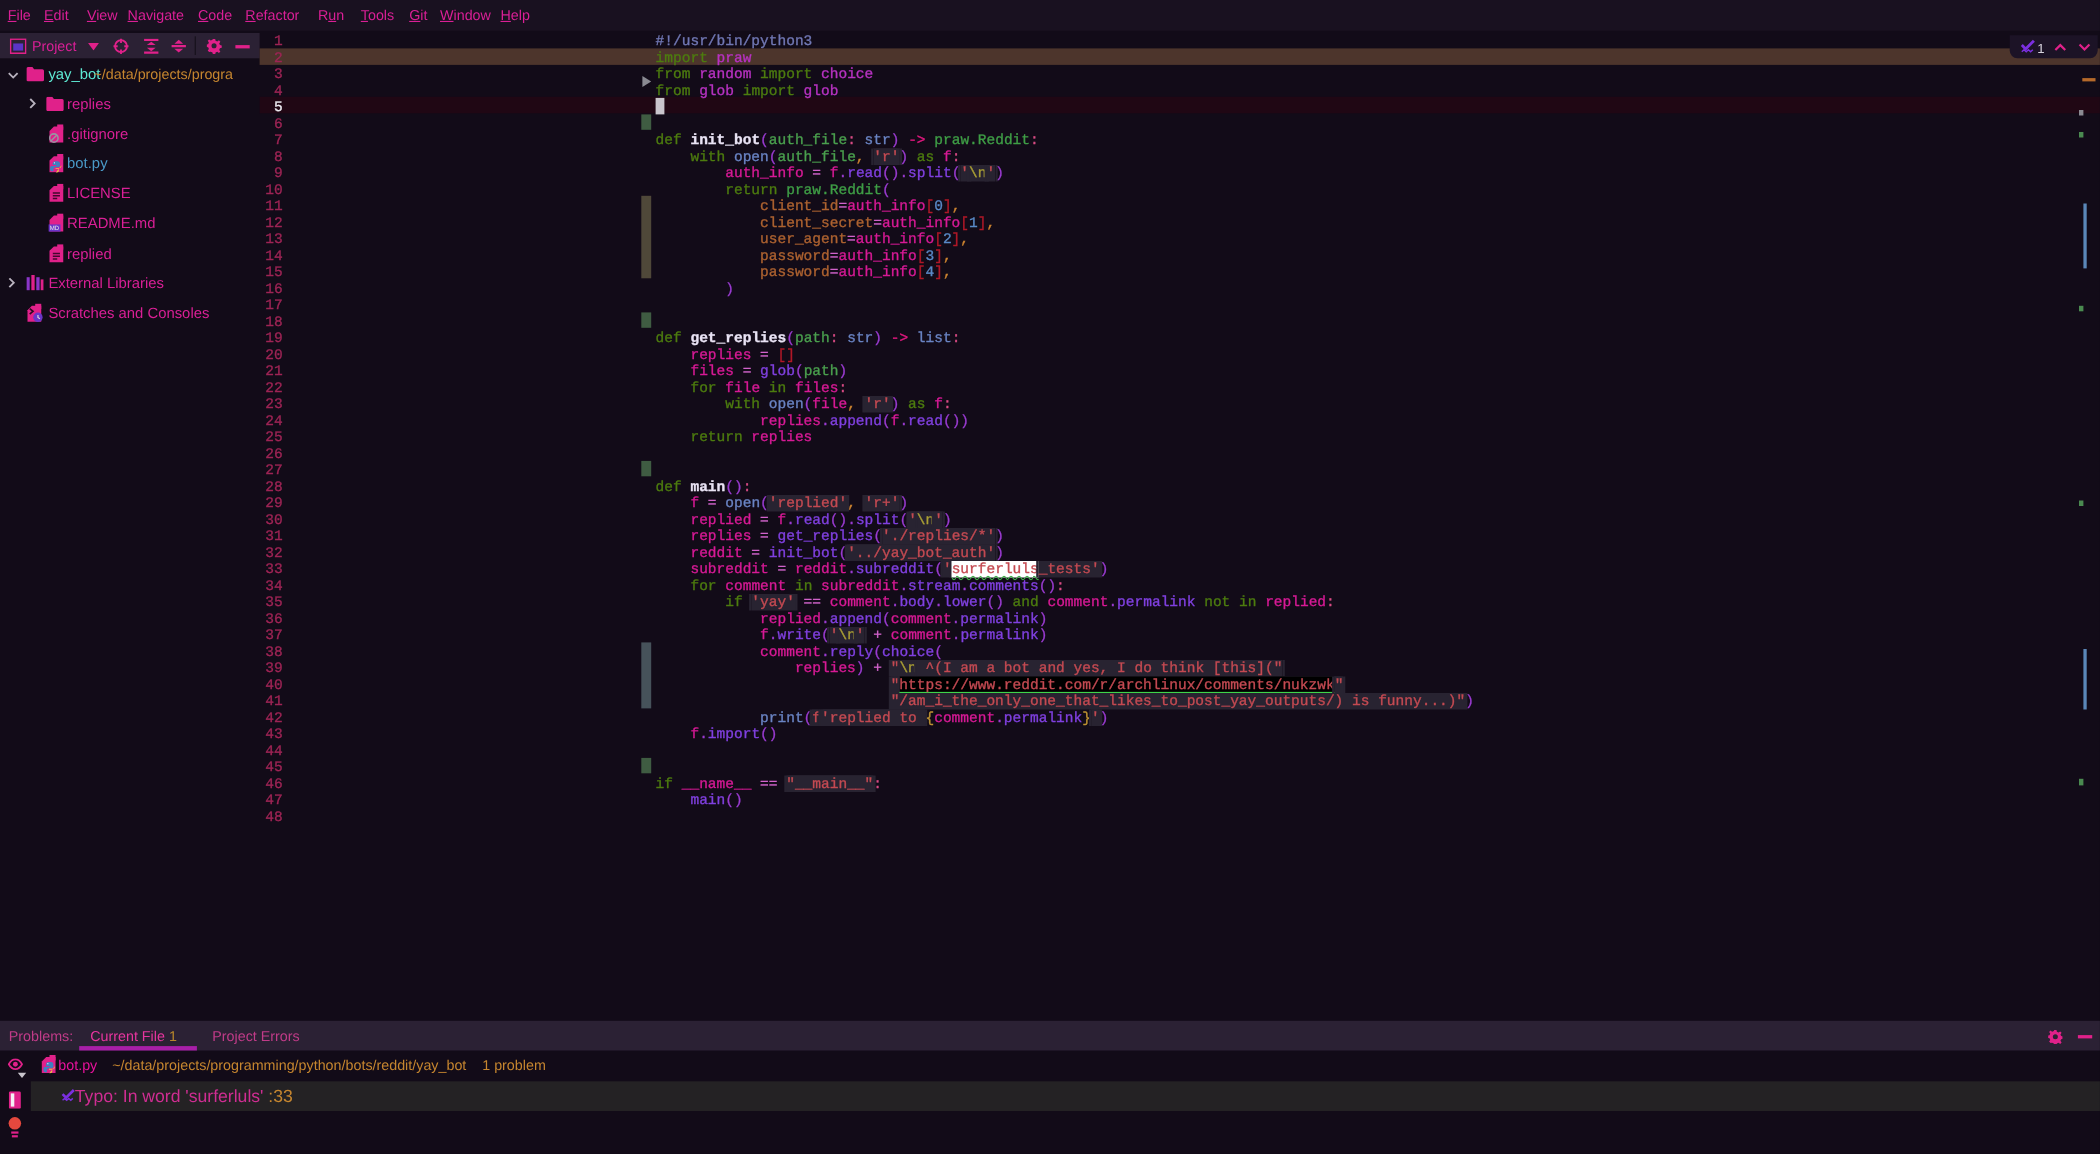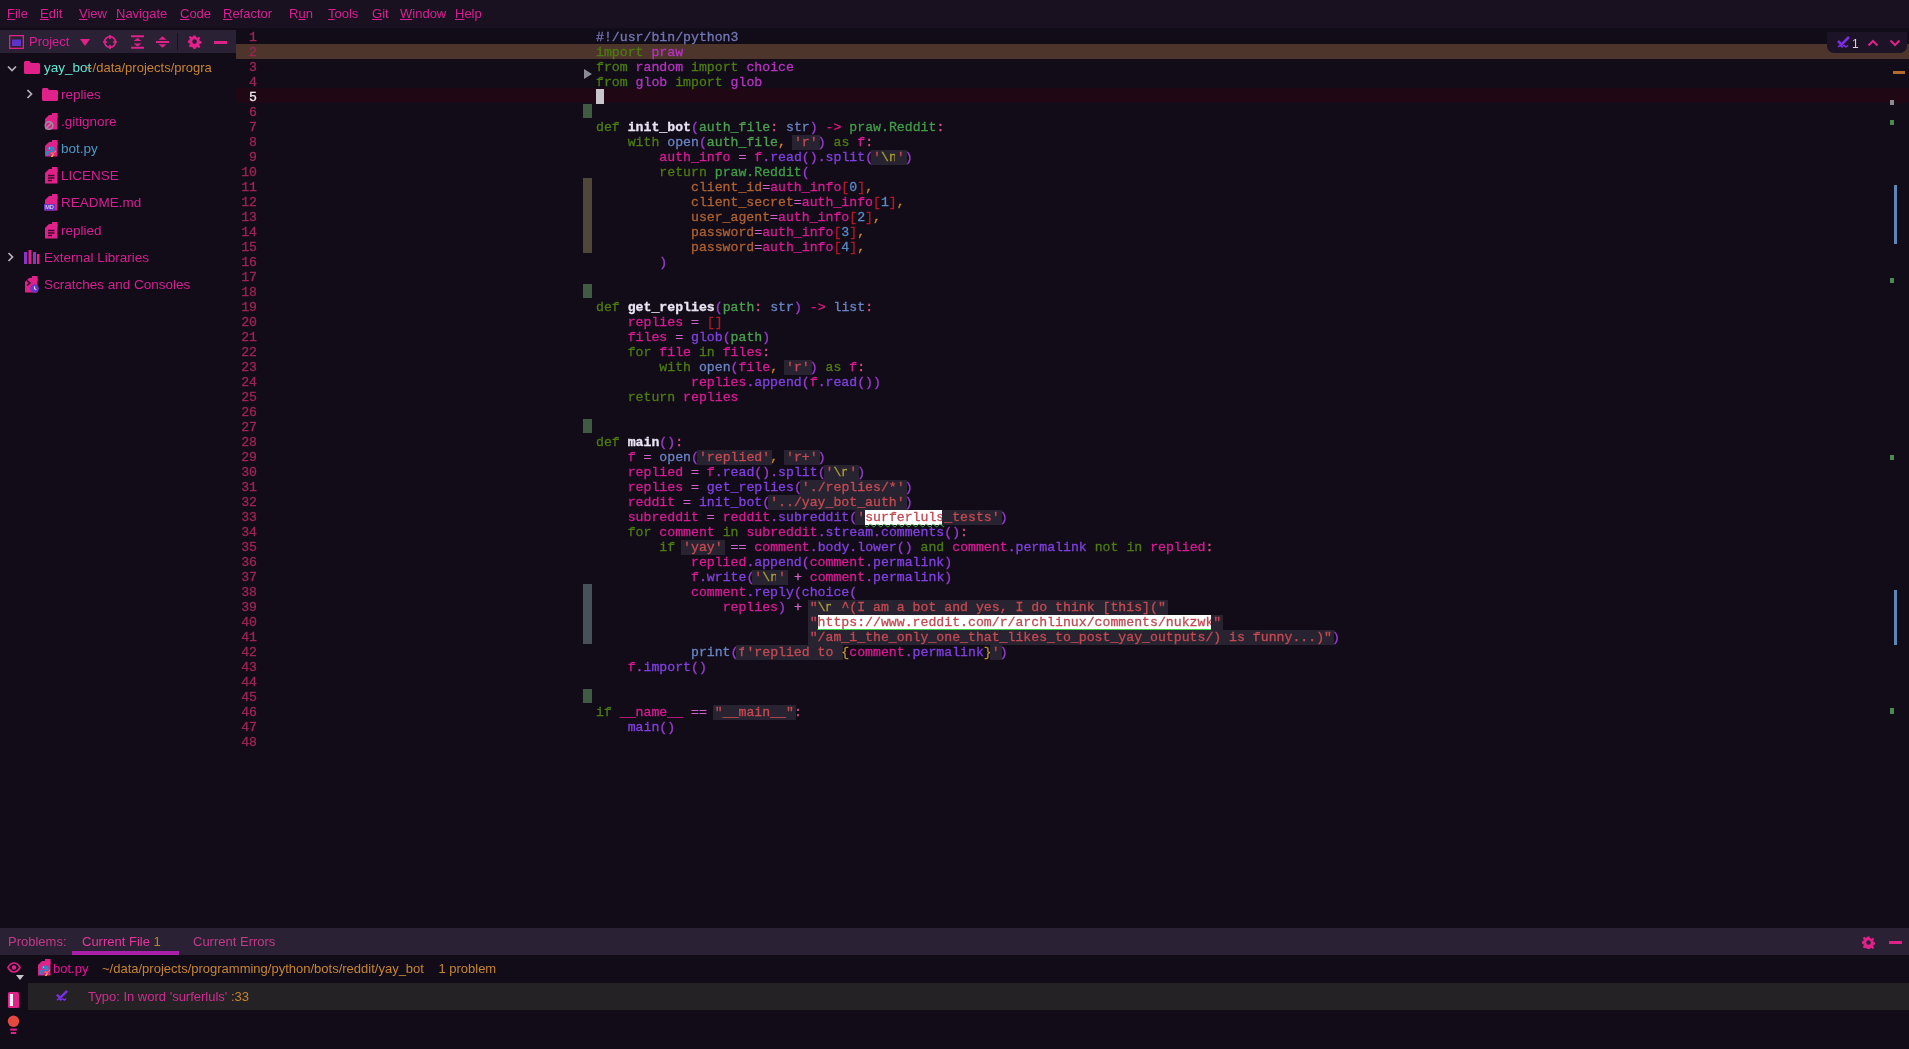--- a/index.html
+++ b/index.html
@@ -9,21 +9,21 @@
 .k{color:#4d7c0f}
 .m{color:#b832c2}
 .v{color:#d81a96}
 .fn{color:#e9e3f4;font-weight:bold}
 .pr{color:#4aa04e}
 .cl{color:#3f9e46}
 .gr{color:#6a84c4}
 .fc{color:#8040e0}
 .bi{color:#6a84c4}
 .s{color:#c44a52;background:#282331;box-shadow:2px 0 #282331,-2px 0 #282331}
-.su{color:#c44a52;background:#ffffff;box-shadow:2px 0 #282331,-2px 0 #282331;text-decoration:underline;text-decoration-color:#3fd44a;text-decoration-thickness:2px;text-underline-offset:3px}
+.su{color:#c44a52;background:#000000;box-shadow:2px 0 #282331,-2px 0 #282331;text-decoration:underline;text-decoration-color:#3fd44a;text-decoration-thickness:2px;text-underline-offset:3px}
 .sw{color:#c44a52;background:#ffffff;box-shadow:2px 0 #282331,-2px 0 #282331;text-decoration:underline wavy #3fae4a 1px;text-underline-offset:2px}
 .e{color:#aa9f35;background:#282331;box-shadow:2px 0 #282331,-2px 0 #282331}
 .na{color:#ad6230}
 .n{color:#5a8ac8}
 .br{color:#b01828}
 .p{color:#9a3bd0}
 .co{color:#d84b84}
 .cm{color:#cd8430}
 .o{color:#d263cc}
 .ar{color:#e0187f}
@@ -278,21 +278,21 @@
 <div class="abs" style="left:1894px;top:185px;width:3px;height:59px;background:#5a87b8"></div>
 <div class="abs" style="left:1890px;top:278px;width:4px;height:5px;background:#4a8a50"></div>
 <div class="abs" style="left:1890px;top:455px;width:4px;height:5px;background:#4a8a50"></div>
 <div class="abs" style="left:1894px;top:590px;width:3px;height:55px;background:#5a87b8"></div>
 <div class="abs" style="left:1890px;top:708px;width:4px;height:6px;background:#4a8a50"></div>
 
 <div class="abs" style="left:0;top:928px;width:1909px;height:27px;background:#2b2134"></div>
 <span class="abs" style="left:8px;top:934px;font-size:13px;color:#c03b88">Problems:</span>
 <span class="abs" style="left:82px;top:934px;font-size:13px;color:#e8359f">Current File <span style="color:#b8862a">1</span></span>
 <div class="abs" style="left:72px;top:951px;width:107px;height:4px;background:#a81fa8"></div>
-<span class="abs" style="left:193px;top:934px;font-size:13px;color:#c03b88">Current Errors</span>
+<span class="abs" style="left:193px;top:934px;font-size:13px;color:#c03b88">Project Errors</span>
 <svg class="abs" style="left:1862px;top:936px" width="13" height="13" viewBox="0 0 16 16">
     <path fill="#e0218a" d="M8 5.2A2.8 2.8 0 1 0 8 10.8 2.8 2.8 0 1 0 8 5.2zm-1.3-4.7h2.6l.4 2 1.9.8L13.4 2 15 3.6l-1.3 1.8.8 1.9 2 .4v2.6l-2 .4-.8 1.9 1.3 1.8-1.6 1.6-1.8-1.3-1.9.8-.4 2H6.7l-.4-2-1.9-.8L2.6 15 1 13.4l1.3-1.8-.8-1.9-2-.4V6.7l2-.4.8-1.9L1 2.6 2.6 1l1.8 1.3 1.9-.8z"></path>
   </svg>
 <div class="abs" style="left:1889px;top:941px;width:13px;height:2.5px;background:#e0218a"></div>
 
 <svg class="abs" style="left:7px;top:962px" width="14" height="11" viewBox="0 0 14 11">
     <path d="M1 5.5C2.6 2.5 4.6 1 7 1s4.4 1.5 6 4.5C11.4 8.5 9.4 10 7 10S2.6 8.5 1 5.5z" fill="none" stroke="#e0218a" stroke-width="1.6"></path>
     <circle cx="7" cy="5.5" r="2.2" fill="#e0218a"></circle>
   </svg>
 <svg class="abs" style="left:16px;top:975px" width="8" height="5">
@@ -308,21 +308,21 @@
     </g>
   </svg>
 <span class="abs" style="left:53px;top:961px;font-size:13px;color:#e8119c">bot.py</span>
 <span class="abs" style="left:102px;top:961px;font-size:13px;color:#c6862f">~/data/projects/programming/python/bots/reddit/yay_bot&nbsp;&nbsp;&nbsp;&nbsp;1 problem</span>
 
 <div class="abs" style="left:28px;top:983px;width:1881px;height:27px;background:#242224"></div>
 <svg class="abs" style="left:55px;top:989px" width="14" height="15" viewBox="0 0 15 16">
     <path d="M2 6l3.5 3.5L13 2" stroke="#7b2fe0" stroke-width="2.6" fill="none"></path>
     <path d="M2 12l2-1.8 2 1.8 2-1.8 2 1.8 2-1.8" stroke="#7b2fe0" stroke-width="1.4" fill="none"></path>
   </svg>
-<span class="abs" style="left:88px;top:989px;font-size:13px;color:#cf2d92">Typo: In word 'surferluls' <span style="color:#c6862f">:33</span></span>
+<span class="abs" style="left:68px;top:989px;font-size:16px;color:#cf2d92">Typo: In word 'surferluls' <span style="color:#c6862f">:33</span></span>
 
 <svg class="abs" style="left:8px;top:992px" width="11" height="16" viewBox="0 0 11 16">
     <rect x="0" y="0" width="11" height="16" rx="1.5" fill="#e0218a"></rect>
     <rect x="1.8" y="2" width="3.2" height="12" fill="#f5f0f5"></rect>
   </svg>
 <svg class="abs" style="left:7px;top:1015px" width="13" height="21" viewBox="0 0 13 21">
     <circle cx="6.5" cy="6.2" r="5.7" fill="#e5483e"></circle>
     <rect x="3.2" y="13.6" width="6.6" height="2" fill="#e0218a"></rect>
     <rect x="3.8" y="17" width="5.4" height="2" fill="#e0218a"></rect>
   </svg>

